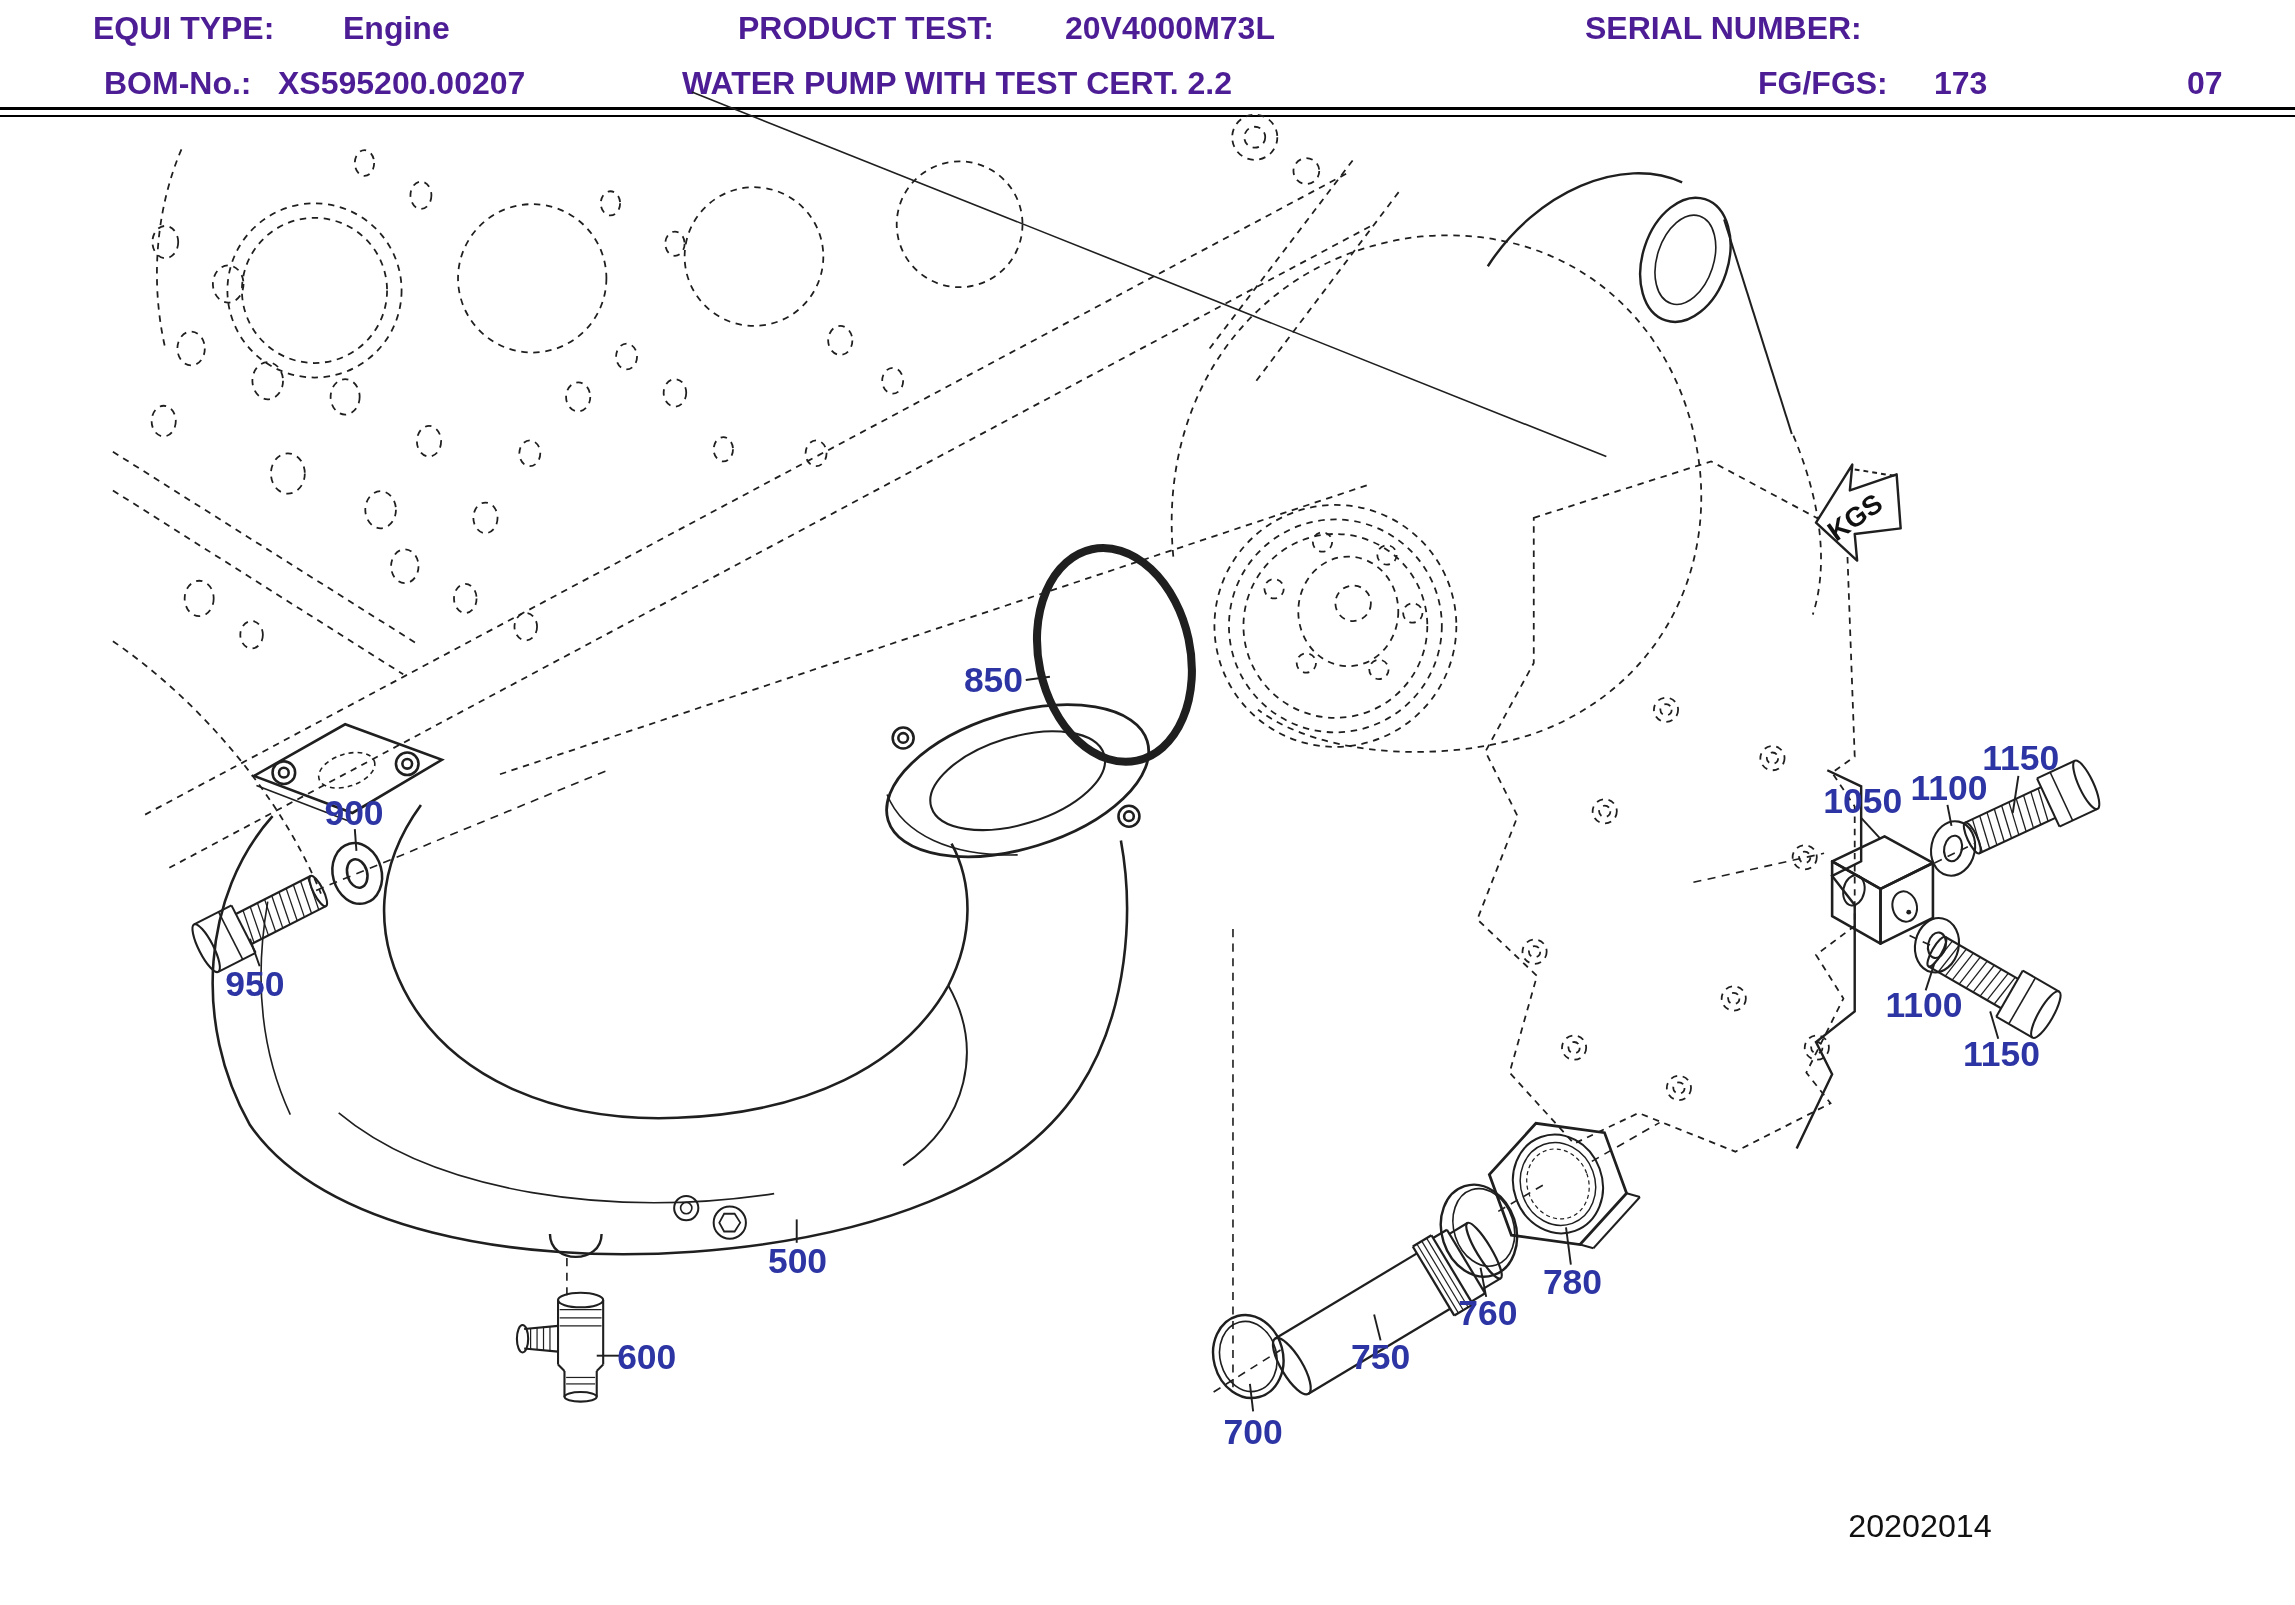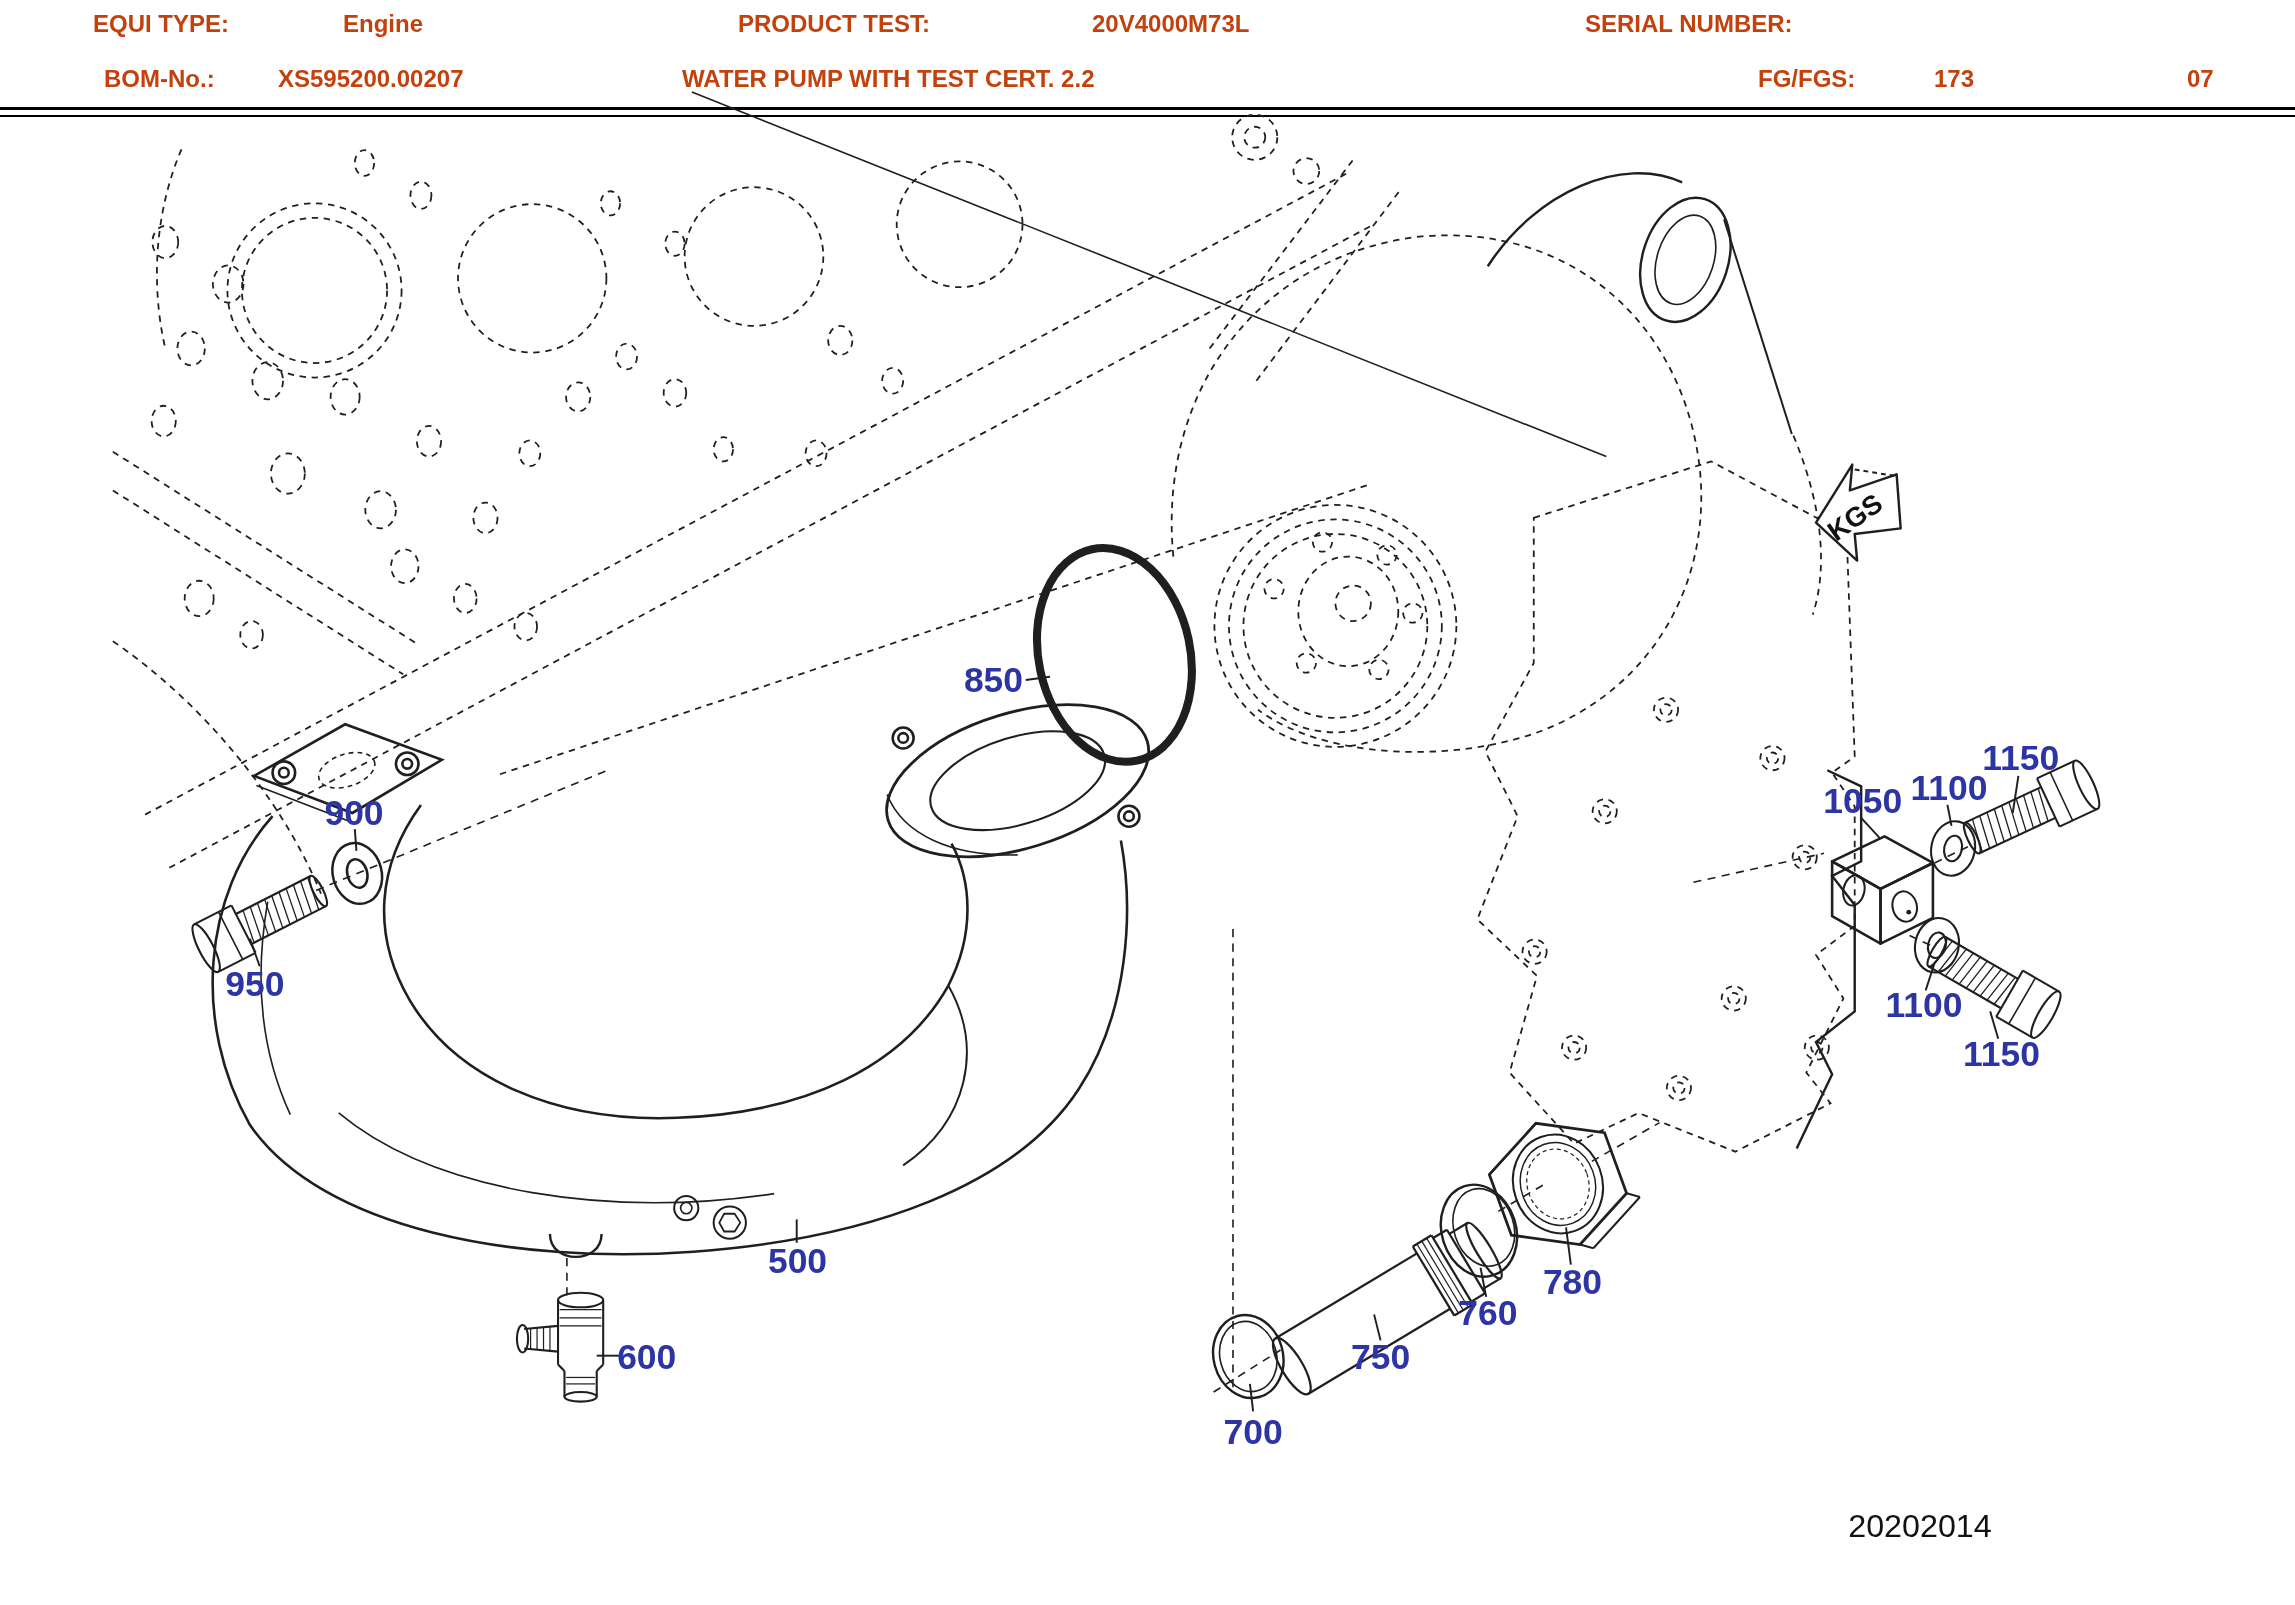--- a/index.html
+++ b/index.html
@@ -1,32 +1,32 @@
 <!DOCTYPE html>
 <html style="font-size:13px"><head>
 <meta charset="utf-8">
 <style>
   html,body{margin:0;padding:0;background:#fff;}
   body{position:relative;width:2295px;height:1605px;overflow:hidden;
        font-family:"Liberation Sans",sans-serif;color:#111;}
-  .hdr{position:absolute;font-size:24px;font-weight:bold;white-space:nowrap;color:#c2410c;}
+  .hdr{position:absolute;font-size:32px;font-weight:bold;white-space:nowrap;color:#4c1d95;}
   #rule{position:absolute;left:0;top:107px;width:2295px;height:4.8px;
         border-top:3.2px solid #000;border-bottom:2.4px solid #000;}
   svg{position:absolute;left:0;top:0;}
   .callout{font-size:44px;font-weight:bold;}
   .blk{fill:#111;}
 </style>
 </head>
 <body>
 
 <div>
   <span class="hdr" style="left:93px;top:9.7px">EQUI TYPE:</span>
   <span class="hdr" style="left:343px;top:9.7px">Engine</span>
   <span class="hdr" style="left:738px;top:9.7px">PRODUCT TEST:</span>
-  <span class="hdr" style="left:1092px;top:9.7px">20V4000M73L</span>
+  <span class="hdr" style="left:1065px;top:9.7px">20V4000M73L</span>
   <span class="hdr" style="left:1585px;top:9.7px">SERIAL NUMBER:</span>
 
   <span class="hdr" style="left:104px;top:65px">BOM-No.:</span>
   <span class="hdr" style="left:278px;top:65px">XS595200.00207</span>
   <span class="hdr" style="left:682px;top:65px">WATER PUMP WITH TEST CERT. 2.2</span>
   <span class="hdr" style="left:1758px;top:65px">FG/FGS:</span>
   <span class="hdr" style="left:1934px;top:65px">173</span>
   <span class="hdr" style="left:2187px;top:65px">07</span>
   <div id="rule"></div>
 </div>

